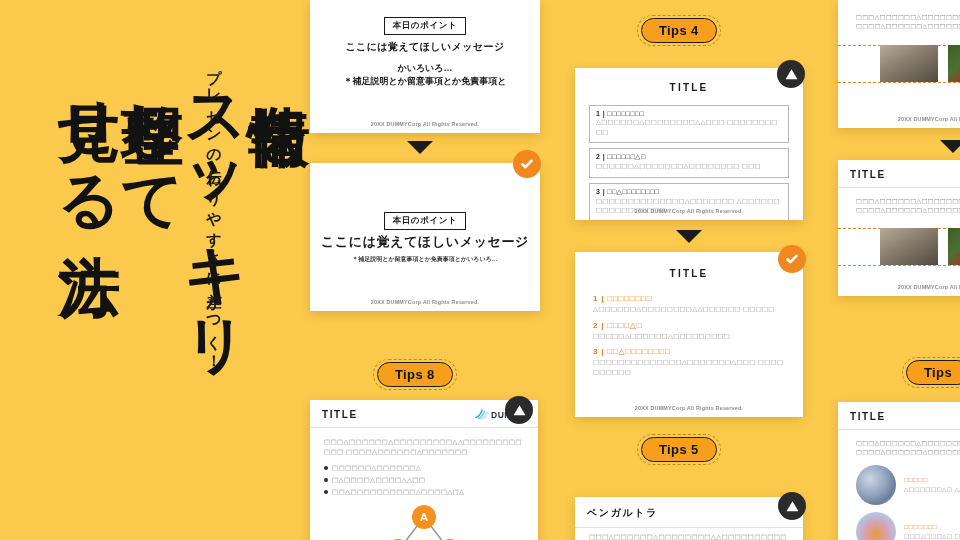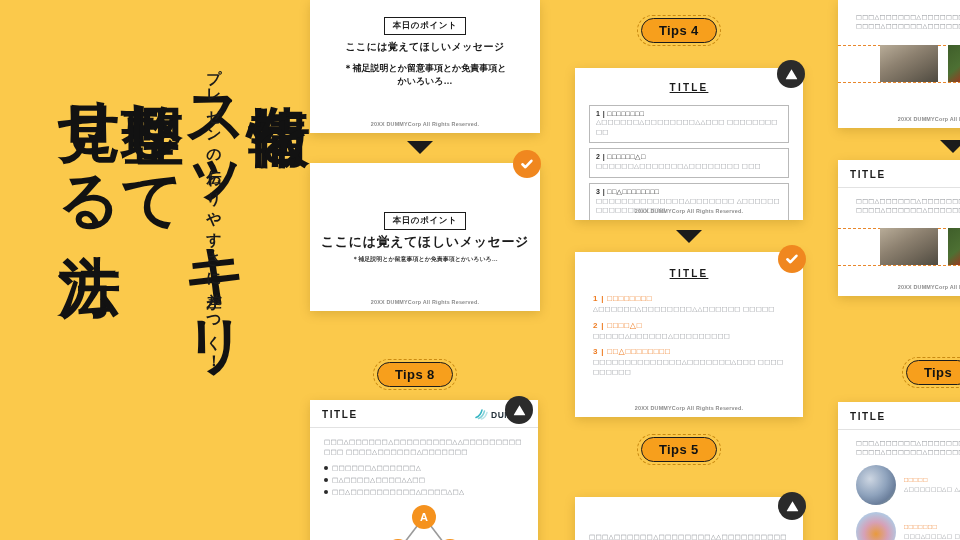--- a/index.html
+++ b/index.html
@@ -40,21 +40,20 @@
     height:330px;
   }
 
   
   .slide{
     position:absolute;
     background:#ffffff;
     box-shadow:0 3px 10px rgba(120,80,0,.22);
     overflow:hidden;
     color:#1b1b1b;
-    text-decoration:underline;
   }
   .footer{
     position:absolute;left:0;right:0;bottom:6px;
     text-align:center;
     font-size:5.4px;
     font-weight:bold;
     color:#8d8d8d;
     letter-spacing:.2px;
   }
   .slide-title{
@@ -168,22 +167,22 @@
 見せる方法</div>
     <div class="cover-sub">プレゼンの伝わりやすさに差がつく！</div>
   </div>
 
   <div class="slide" style="left:310px;top:0px;width:230px;height:133px;">
     <div style="position:absolute;left:0;right:0;top:14px;text-align:center;">
       <span class="pt-label">本日のポイント</span>
     </div>
     <div style="position:absolute;left:0;right:0;top:40px;text-align:center;font-size:10px;font-weight:bold;letter-spacing:.4px;">ここには覚えてほしいメッセージ</div>
     <div style="position:absolute;left:14px;right:14px;top:62px;text-align:center;font-size:9px;font-weight:bold;line-height:1.45;">
+      <div>かいろいろ…</div>
       <div>＊補足説明とか留意事項とか免責事項と</div>
-      <div>かいろいろ…</div>
     </div>
     <div class="footer">20XX DUMMYCorp All Rights Reserved.</div>
   </div>
 
   <div class="arrow" style="left:407px;top:141px;"></div>
 
   <div class="slide" style="left:310px;top:163px;width:230px;height:148px;">
     <div style="position:absolute;left:0;right:0;top:46px;text-align:center;">
       <span class="pt-label">本日のポイント</span>
     </div>
@@ -299,20 +298,23 @@
     <svg width="16" height="16" viewBox="0 0 16 16" aria-hidden="true">
         <path d="M3.4 8.3 L6.4 11.2 L12.4 4.8" fill="none" stroke="#ffffff" stroke-width="2.6" stroke-linecap="round" stroke-linejoin="round"></path>
       </svg>
   </div>
 
   <div class="tips" style="left:641px;top:437px;">
     <span>Tips 5</span>
   </div>
 
   <div class="slide" style="left:575px;top:497px;width:228px;height:60px;">
+    <div class="hdr">
+      <span class="h-title">ベンガルトラ</span>
+    </div>
     <div class="glyph" style="position:absolute;left:14px;right:14px;top:36px;font-size:6.6px;">□□□△□□□□□□△□□□□□□□□△△□□□□□□□□□□□□</div>
   </div>
   <div class="mark warn" style="left:778px;top:492px;">
     <svg width="15" height="14" viewBox="0 0 15 14" aria-hidden="true">
         <path d="M7.5 2.2 L13 11.4 Q13.6 12.3 12.5 12.3 L2.5 12.3 Q1.4 12.3 2 11.4 Z" fill="#ffffff"></path>
       </svg>
   </div>
 
   <div class="slide" style="left:838px;top:0px;width:228px;height:128px;">
     <div style="position:absolute;left:18px;right:14px;top:12px;">

